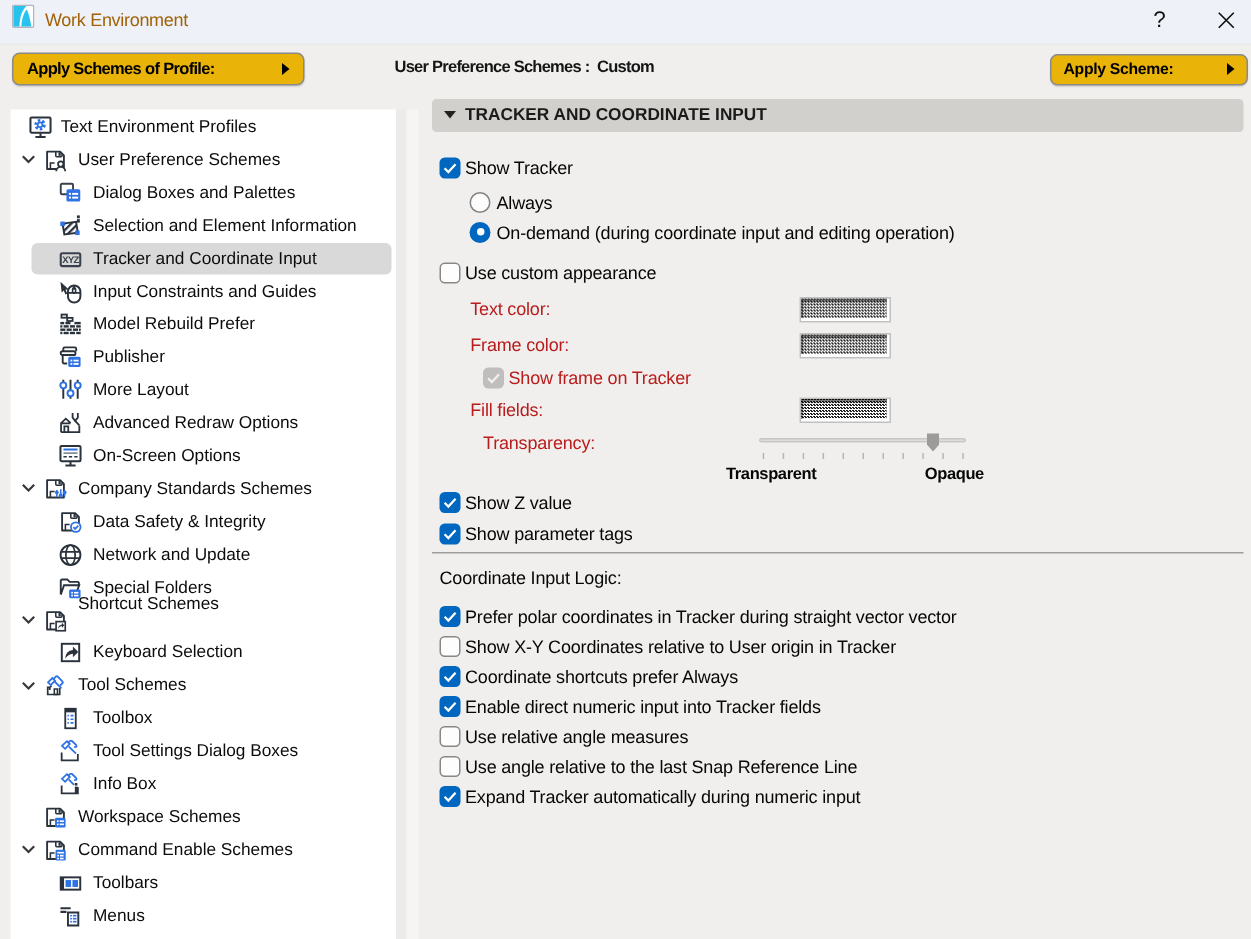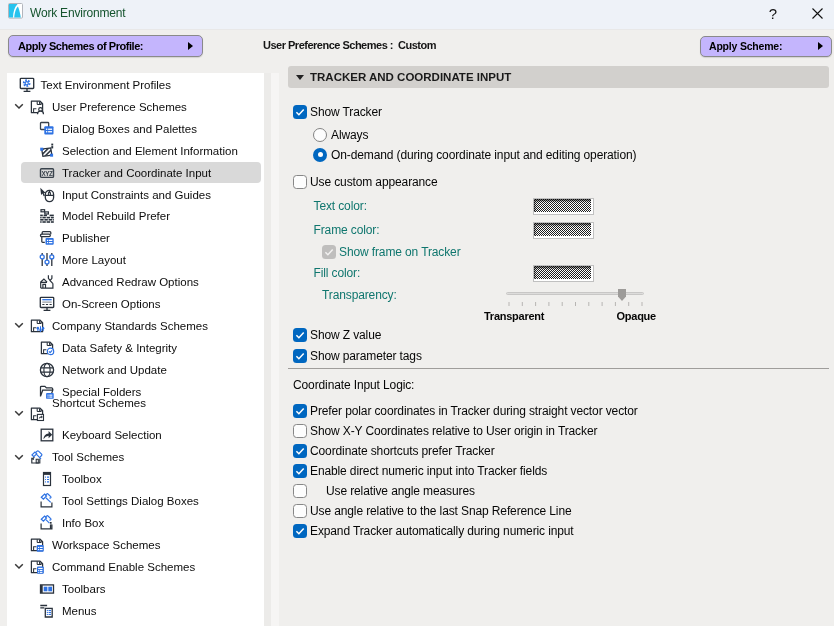--- a/index.html
+++ b/index.html
@@ -1,41 +1,41 @@
 <!DOCTYPE html>
 <html><head>
 <meta charset="utf-8">
 <style>
 html,body{margin:0;padding:0}
 body{width:834px;height:626px;position:relative;overflow:hidden;
  background:#f0efed;font-family:"Liberation Sans",sans-serif;font-size:12px;color:#151515;}
 .abs{position:absolute}
 .titlebar{left:0;top:0;width:834px;height:29px;background:#eef2f8;border-bottom:1px solid #e8e8e8}
-.title{left:30px;top:0;height:26px;line-height:26px;font-size:12px;letter-spacing:-0.2px;color:#14532d}
+.title{left:30px;top:0;height:26px;line-height:26px;font-size:12px;letter-spacing:-0.2px;color:#a16207}
 .qmark{left:762px;top:0;width:22px;height:28px;line-height:28px;text-align:center;font-size:15px;color:#111}
-.btn{background:#c4b5fd;border:1px solid #8a8a8a;border-radius:5px;box-shadow:0 1px 1px rgba(0,0,0,.12);font-weight:700;font-size:11px;letter-spacing:-0.25px;color:#000}
+.btn{background:#eab308;border:1px solid #8a8a8a;border-radius:5px;box-shadow:0 1px 1px rgba(0,0,0,.12);font-weight:700;font-size:11px;letter-spacing:-0.25px;color:#000}
 .btn .arr{position:absolute;width:0;height:0;border-left:5px solid #000;border-top:4px solid transparent;border-bottom:4px solid transparent}
 .tree{left:7px;top:73px;width:257px;height:553px;background:#fff}
 .strip1{left:264px;top:73px;width:7px;height:553px;background:#ecebe9}
 .strip2{left:271px;top:73px;width:8px;height:553px;background:#f6f5f4}
 .hl{left:21px;top:162px;width:240px;height:21px;background:#d9d9d9;border-radius:4px}
 .trow{height:22px;line-height:22px;white-space:nowrap;font-size:11.5px;color:#0c0c0c}
 .hdr{left:288px;top:66px;width:541px;height:22px;background:#d2d0cd;border-radius:3px;line-height:22px;font-weight:700;font-size:11.5px;color:#1a1a1a;letter-spacing:0}
 .hdr .tri{display:inline-block;width:0;height:0;border-top:5px solid #222;border-left:4px solid transparent;border-right:4px solid transparent;margin:0 6px 1px 8px;vertical-align:middle}
 .cb{position:absolute;width:14px;height:14px;border-radius:3.5px;box-sizing:border-box}
 .cb.on{background:#0067c0}
 .cb.off{background:#fdfdfd;border:1px solid #878787}
 .cb.dis{background:#bfbebd}
 .cb svg{position:absolute;left:1px;top:1px}
 .rad{position:absolute;width:14px;height:14px;border-radius:50%;box-sizing:border-box}
 .rad.off{background:#fdfdfd;border:1px solid #838383}
 .rad.on{background:#0067c0}
 .rad.on:after{content:"";position:absolute;left:4.5px;top:4.5px;width:5px;height:5px;border-radius:50%;background:#fff}
 .lbl{position:absolute;height:14px;line-height:14px;white-space:nowrap;letter-spacing:-0.12px;color:#060606}
-.glbl{color:#0f766e}
+.glbl{color:#b91c1c}
 .sw{position:absolute;width:61px;height:17px;background:#fff;border:1px solid #c0c0c0;box-sizing:border-box}
 .sw i{position:absolute;left:0px;top:0px;right:2px;bottom:2px;background:conic-gradient(#1e1e1e 25%,#fff 0 50%,#1e1e1e 0 75%,#fff 0);background-size:2px 2px;box-shadow:inset 1px 2px 2px rgba(0,0,0,.6)}
 .sep{left:288px;top:368px;width:541px;height:1px;background:#9f9d9b}
 </style>
 </head>
 <body>
 <div class="abs titlebar"></div>
 <svg class="abs" style="left:7.5px;top:3px" width="15" height="16" viewBox="0 0 15 16">
  <rect x="0.5" y="0.5" width="14" height="14.6" rx="1" fill="#ffffff" stroke="#b3b6bd" stroke-width="1"></rect>
  <path d="M1 1 H9.6 C6.2 4.6 5.2 9 5 14.6 H1 Z" fill="#27c3ee"></path>
@@ -312,21 +312,21 @@
 <div class="cb off" style="left:293px;top:175px"></div>
 <div class="lbl " style="left:310px;top:175px">Use custom appearance</div>
 <div class="lbl glbl" style="left:313.5px;top:199px">Text color:</div>
 <div class="lbl glbl" style="left:313.5px;top:223px">Frame color:</div>
 <div class="cb dis" style="left:321.5px;top:245px">
     <svg width="12" height="12" viewBox="0 0 12 12">
       <path d="M2.4 6.2 L4.9 8.7 L9.7 3.5" stroke="#f2f1f0" stroke-width="1.5" fill="none"></path>
     </svg>
   </div>
 <div class="lbl glbl" style="left:339px;top:245px">Show frame on Tracker</div>
-<div class="lbl glbl" style="left:313.5px;top:266px">Fill color:</div>
+<div class="lbl glbl" style="left:313.5px;top:266px">Fill fields:</div>
 <div class="lbl glbl" style="left:322px;top:288px">Transparency:</div>
 <div class="sw" style="left:532.5px;top:197.5px">
     <i></i>
   </div>
 <div class="sw" style="left:532.5px;top:221.5px">
     <i></i>
   </div>
 <div class="sw" style="left:532.5px;top:264.5px">
     <i></i>
   </div>
@@ -368,29 +368,29 @@
     </svg>
   </div>
 <div class="lbl " style="left:310px;top:403.5px">Prefer polar coordinates in Tracker during straight vector vector</div>
 <div class="cb off" style="left:293px;top:423.5px"></div>
 <div class="lbl " style="left:310px;top:423.5px">Show X-Y Coordinates relative to User origin in Tracker</div>
 <div class="cb on" style="left:293px;top:443.5px">
     <svg width="12" height="12" viewBox="0 0 12 12">
       <path d="M2.4 6.2 L4.9 8.7 L9.7 3.5" stroke="#fff" stroke-width="1.5" fill="none"></path>
     </svg>
   </div>
-<div class="lbl " style="left:310px;top:443.5px">Coordinate shortcuts prefer Tracker</div>
+<div class="lbl " style="left:310px;top:443.5px">Coordinate shortcuts prefer Always</div>
 <div class="cb on" style="left:293px;top:463.5px">
     <svg width="12" height="12" viewBox="0 0 12 12">
       <path d="M2.4 6.2 L4.9 8.7 L9.7 3.5" stroke="#fff" stroke-width="1.5" fill="none"></path>
     </svg>
   </div>
 <div class="lbl " style="left:310px;top:463.5px">Enable direct numeric input into Tracker fields</div>
 <div class="cb off" style="left:293px;top:483.5px"></div>
-<div class="lbl " style="left:326px;top:483.5px">Use relative angle measures</div>
+<div class="lbl " style="left:310px;top:483.5px">Use relative angle measures</div>
 <div class="cb off" style="left:293px;top:503.5px"></div>
 <div class="lbl " style="left:310px;top:503.5px">Use angle relative to the last Snap Reference Line</div>
 <div class="cb on" style="left:293px;top:523.5px">
     <svg width="12" height="12" viewBox="0 0 12 12">
       <path d="M2.4 6.2 L4.9 8.7 L9.7 3.5" stroke="#fff" stroke-width="1.5" fill="none"></path>
     </svg>
   </div>
 <div class="lbl " style="left:310px;top:523.5px">Expand Tracker automatically during numeric input</div>
 
 </body></html>

